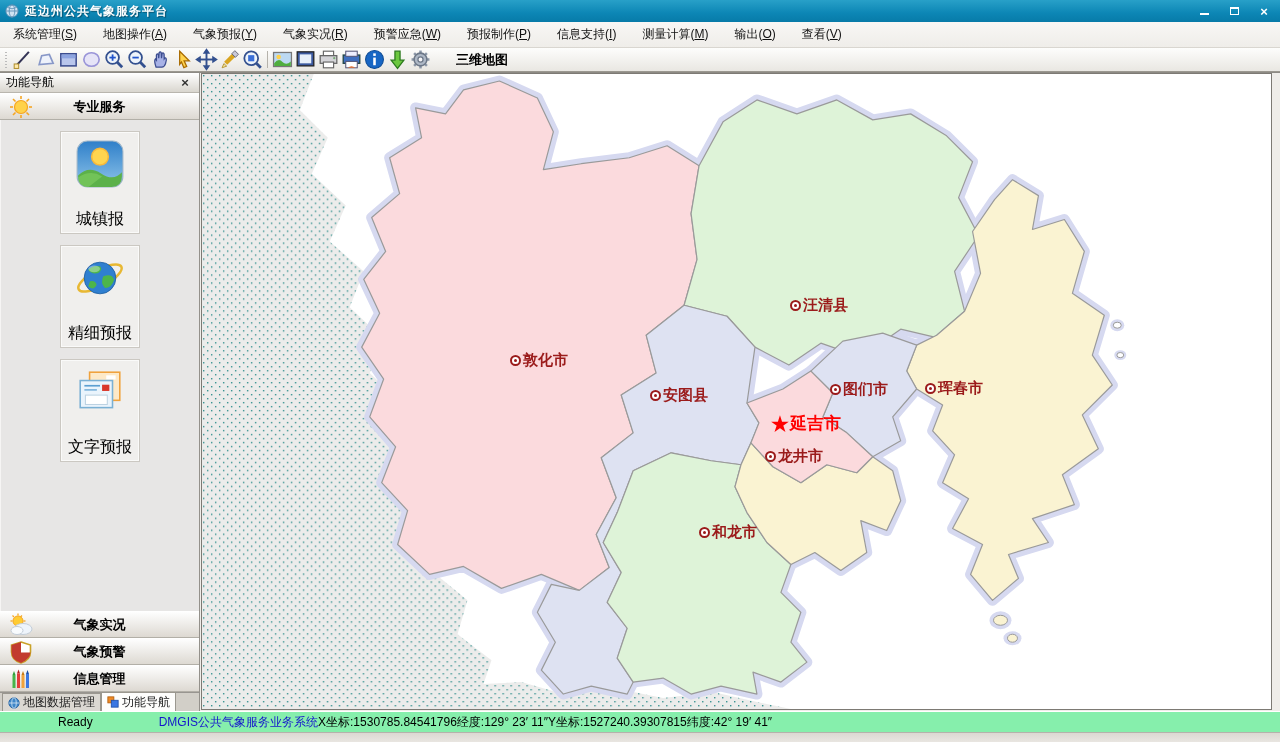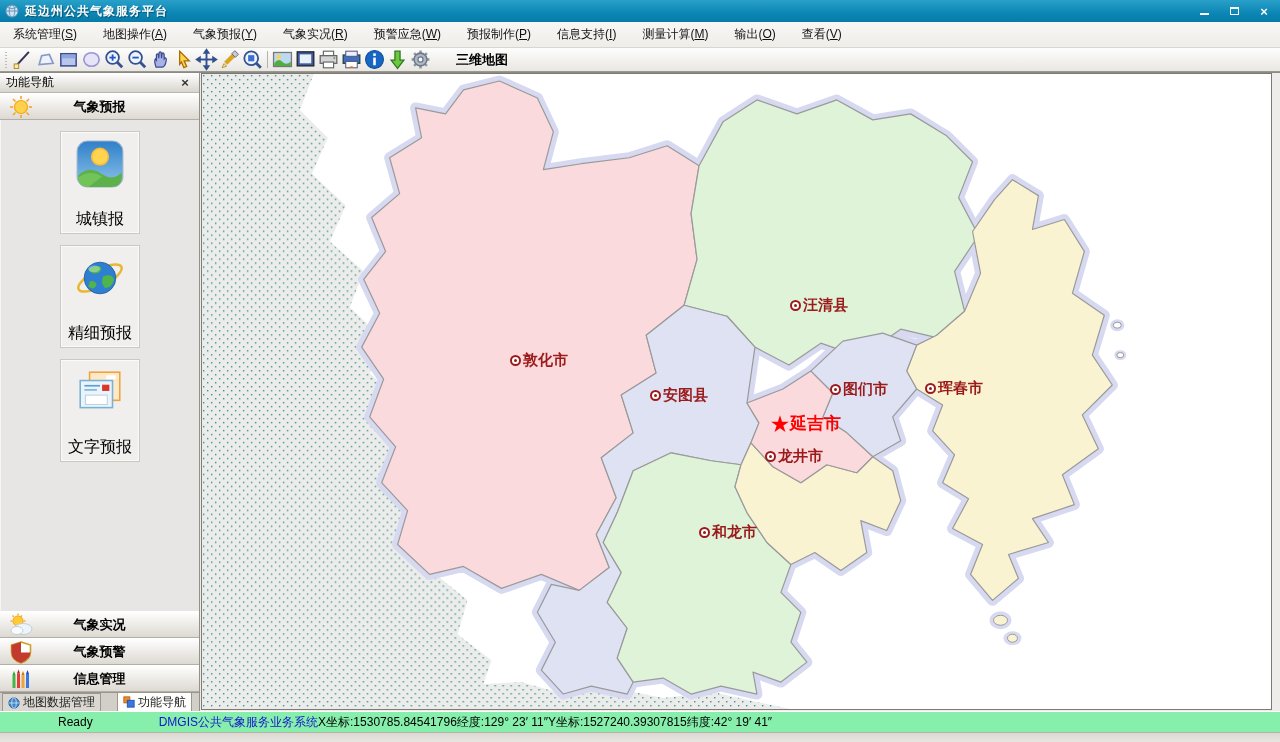--- a/index.html
+++ b/index.html
@@ -53,21 +53,21 @@
   .side-content { flex:1 1 auto; background:#e7e6e5; border-left:1px solid #f6f5f4;
     display:flex; flex-direction:column; align-items:center; overflow:hidden; }
   .big-btn { width:80px; margin-top:11px; background:#f0efed; border:1px solid #cbc8c2;
     box-shadow:0 0 0 1px #fafaf9 inset; padding:7px 0 3px; text-align:center; cursor:default; }
   .big-btn svg { width:50px; height:50px; display:block; margin:0 auto; }
   .big-btn .blabel { font-size:16px; color:#000; margin-top:20px; }
   .sec-group { flex:0 0 auto; }
 
   
   .side-tabs { height:19px; background:#d2cfc8; border-top:1px solid #989590;
-    display:flex; align-items:flex-end; padding-left:2px; flex:0 0 auto;gap:16px; }
+    display:flex; align-items:flex-end; padding-left:2px; flex:0 0 auto; }
   .side-tab { height:18px; display:flex; align-items:center; font-size:12px;
     padding:0 5px; gap:3px; border:1px solid #9a978f; border-bottom:none;
     background:#dbd8d2; color:#222; cursor:default; }
   .side-tab.active { background:#fdfdfc; height:19px; }
   .side-tab svg { width:12px; height:12px; }
 
   
   .map-wrap { flex:1 1 auto; background:#efede9; padding:0 7px 0 1px; }
   .map-area { width:1071px; height:637px; background:#fff; border:1px solid #7d7a74;
     position:relative; overflow:hidden; }
@@ -269,21 +269,21 @@
             <line x1="13" y1="20" x2="13" y2="23"></line>
           <line x1="2" y1="12" x2="5" y2="12"></line>
             <line x1="21" y1="12" x2="24" y2="12"></line>
           <line x1="5" y1="4" x2="7.5" y2="6.5"></line>
             <line x1="18.5" y1="17.5" x2="21" y2="20"></line>
           <line x1="21" y1="4" x2="18.5" y2="6.5"></line>
             <line x1="7.5" y1="17.5" x2="5" y2="20"></line>
         </g>
         <circle cx="13" cy="12" r="6.5" fill="#ffd24a" stroke="#f5a623" stroke-width="1.2"></circle>
       </svg>
-      <span class="sec-label">气象预报</span>
+      <span class="sec-label">专业服务</span>
     </div>
     <div class="side-content">
       <div class="big-btn">
         <svg viewBox="0 0 48 48">
           <defs>
               <linearGradient id="sky" x1="0" y1="0" x2="0" y2="1">
             <stop offset="0" stop-color="#2f7fc9"></stop>
                 <stop offset="1" stop-color="#8ec4ea"></stop>
               </linearGradient>
             </defs>

